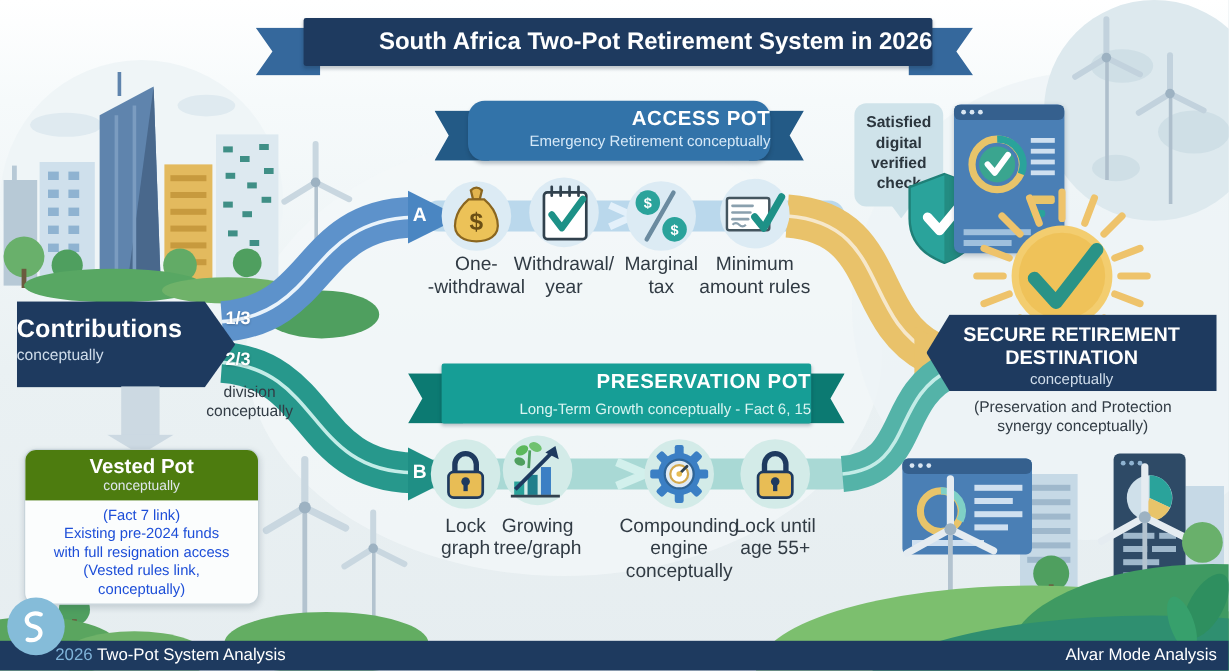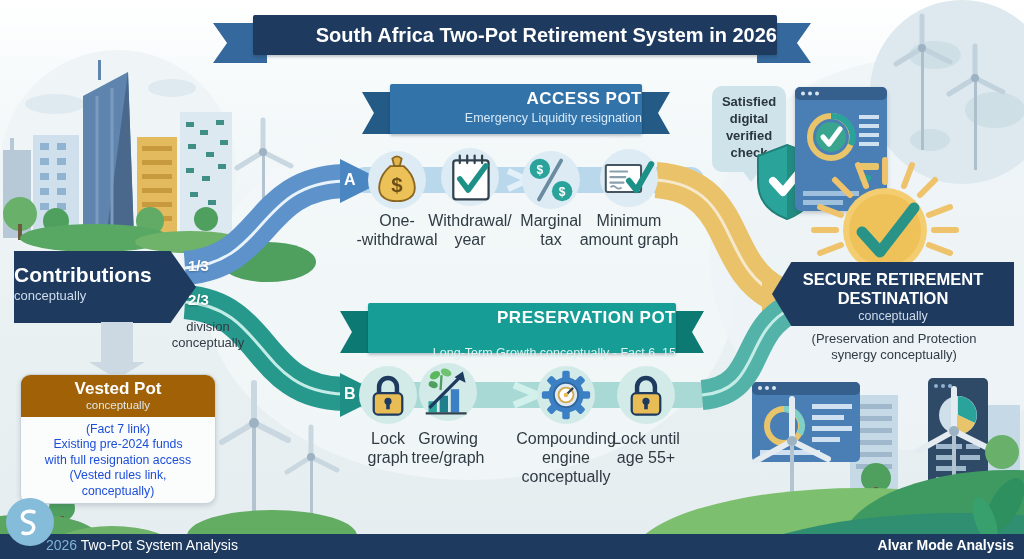--- a/index.html
+++ b/index.html
@@ -237,23 +237,23 @@
   <span class="abs path-letter" style="left:344px;top:385px">B</span>
 
   <div class="abs tail-l" style="left:213px;top:23px;width:54px;height:40px;background:#35689c"></div>
   <div class="abs tail-r" style="left:757px;top:23px;width:54px;height:40px;background:#35689c"></div>
   <div class="abs ribbon-main" style="left:253px;top:15px;width:524px;height:40px;background:#1e3a5f;border-radius:2px">
     <div style="font-size:20px;font-weight:bold;line-height:40px">South Africa Two-Pot Retirement System in 2026</div>
   </div>
 
   <div class="abs tail-l" style="left:362px;top:92px;width:46px;height:42px;background:#235a86"></div>
   <div class="abs tail-r" style="left:624px;top:92px;width:46px;height:42px;background:#235a86"></div>
-  <div class="abs ribbon-main" style="left:390px;top:84px;width:252px;height:50px;background:#3273a9;border-radius:2px;padding-top:5px">
+  <div class="abs ribbon-main" style="left:390px;top:84px;width:252px;height:50px;background:#3273a9;border-radius:14px;padding-top:5px">
     <div style="font-size:17px;font-weight:bold;letter-spacing:.5px">ACCESS POT</div>
-    <div style="font-size:12.5px;color:#d6e9f8;margin-top:2px">Emergency Liquidity resignation</div>
+    <div style="font-size:12.5px;color:#d6e9f8;margin-top:2px">Emergency Retirement conceptually</div>
   </div>
 
   <div class="abs icon-circle" style="left:368px;top:151px;width:58px;height:58px;background:#dcebf4">
     <svg width="52" height="52" viewBox="0 0 56 56">
       <path d="M23 5 q5 -5 10 0 l-2 8 h-6 z" fill="#e2b44e" stroke="#8a6620" stroke-width="2"></path>
       <path d="M21 13 C8 24 5 41 14 47 C21 52 35 52 42 47 C51 41 48 24 35 13 Z" fill="#ecc258" stroke="#8a6620" stroke-width="2"></path>
       <text x="28" y="41" font-size="22" font-weight="bold" fill="#6b4f15" text-anchor="middle" font-family="Liberation Sans, sans-serif">$</text>
     </svg>
   </div>
   <div class="abs icon-circle" style="left:441px;top:148px;width:58px;height:58px;background:#dcebf4">
@@ -290,27 +290,27 @@
     </svg>
   </div>
 
   <div class="abs step-label" style="left:349px;top:212px;width:96px">One-
 -withdrawal</div>
   <div class="abs step-label" style="left:422px;top:212px;width:96px">Withdrawal/
 year</div>
   <div class="abs step-label" style="left:503px;top:212px;width:96px">Marginal
 tax</div>
   <div class="abs step-label" style="left:572px;top:212px;width:114px">Minimum
-amount graph</div>
+amount rules</div>
 
   <div class="abs tail-l" style="left:340px;top:311px;width:46px;height:42px;background:#0c7a72"></div>
   <div class="abs tail-r" style="left:658px;top:311px;width:46px;height:42px;background:#0c7a72"></div>
   <div class="abs ribbon-main" style="left:368px;top:303px;width:308px;height:50px;background:#169e96;border-radius:2px;padding-top:5px">
     <div style="font-size:17px;font-weight:bold;letter-spacing:.5px">PRESERVATION POT</div>
-    <div style="font-size:12.5px;color:#d9f4f1;margin-top:18px">Long-Term Growth conceptually - Fact 6, 15</div>
+    <div style="font-size:12.5px;color:#d9f4f1;margin-top:6px">Long-Term Growth conceptually - Fact 6, 15</div>
   </div>
 
   <div class="abs icon-circle" style="left:359px;top:366px;width:58px;height:58px;background:#d3ebe8">
     <svg width="50" height="50" viewBox="0 0 56 56">
       <path d="M18 27 V19 a10 10 0 0 1 20 0 v8" fill="none" stroke="#1e3a5f" stroke-width="5"></path>
       <rect x="12" y="26" width="32" height="24" rx="5" fill="#e8bd55" stroke="#1e3a5f" stroke-width="2.5"></rect>
       <circle cx="28" cy="35" r="4" fill="#1e3a5f"></circle>
         <rect x="26" y="36" width="4" height="8" fill="#1e3a5f"></rect>
     </svg>
   </div>
@@ -390,21 +390,21 @@
   <span class="abs split-label" style="left:188px;top:257px">1/3</span>
   <span class="abs split-label" style="left:188px;top:291px">2/3</span>
   <div class="abs note-text" style="left:150px;top:319px;width:116px">division
 conceptually</div>
 
   <div class="abs" style="left:101px;top:322px;width:32px;height:42px;background:#ccd9e2"></div>
   <div class="abs" style="left:89px;top:362px;width:56px;height:17px;background:#ccd9e2;clip-path:polygon(0 0,100% 0,50% 100%)"></div>
 
   <div class="abs" style="left:20px;top:374px;width:196px;height:130px;background:#fbfdfd;border-radius:10px;
        border:1px solid #c8d4da;box-shadow:0 2px 5px rgba(40,60,80,.18);overflow:hidden">
-    <div style="background:#a16207;color:#fff;text-align:center;padding:4px 0 6px">
+    <div style="background:#4d7c0f;color:#fff;text-align:center;padding:4px 0 6px">
       <div style="font-size:17px;font-weight:bold">Vested Pot</div>
       <div style="font-size:11.5px;color:#dfe7ec">conceptually</div>
     </div>
     <div class="pre" style="font-size:12.3px;color:#1d4ed8;text-align:center;line-height:1.26;padding-top:5px">(Fact 7 link)
 Existing pre-2024 funds
 with full resignation access
 (Vested rules link,
 conceptually)</div>
   </div>
 
@@ -475,21 +475,21 @@
     <div style="font-size:12.5px;color:#cfdcea;margin-top:1px">conceptually</div>
   </div>
   <div class="abs note-text" style="left:780px;top:331px;width:228px">(Preservation and Protection
 synergy conceptually)</div>
 
   <div class="abs" style="left:0;top:534px;width:1024px;height:25px;background:#1e3a5f">
     <div class="abs" style="left:46px;top:3px;font-size:14px;font-weight:normal;color:#ffffff">
       <span style="color:#7fb3d9">2026</span>
       <span>Two-Pot System Analysis</span>
     </div>
-    <div class="abs" style="right:10px;top:3px;font-size:14px;font-weight:bold;color:#ffffff">Alvar Mode Analysis</div>
+    <div class="abs" style="right:10px;top:3px;font-size:14px;font-weight:normal;color:#ffffff">Alvar Mode Analysis</div>
   </div>
   <div class="abs" style="left:6px;top:498px;width:48px;height:48px;border-radius:50%;background:#85bcd9">
     <svg width="48" height="48" viewBox="0 0 48 48">
       <path d="M28 14 C16 10 12 22 22 24 C32 26 28 38 17 35" fill="none" stroke="#ffffff" stroke-width="3.5" stroke-linecap="round"></path>
     </svg>
   </div>
 
 </div>
 
 </body></html>

